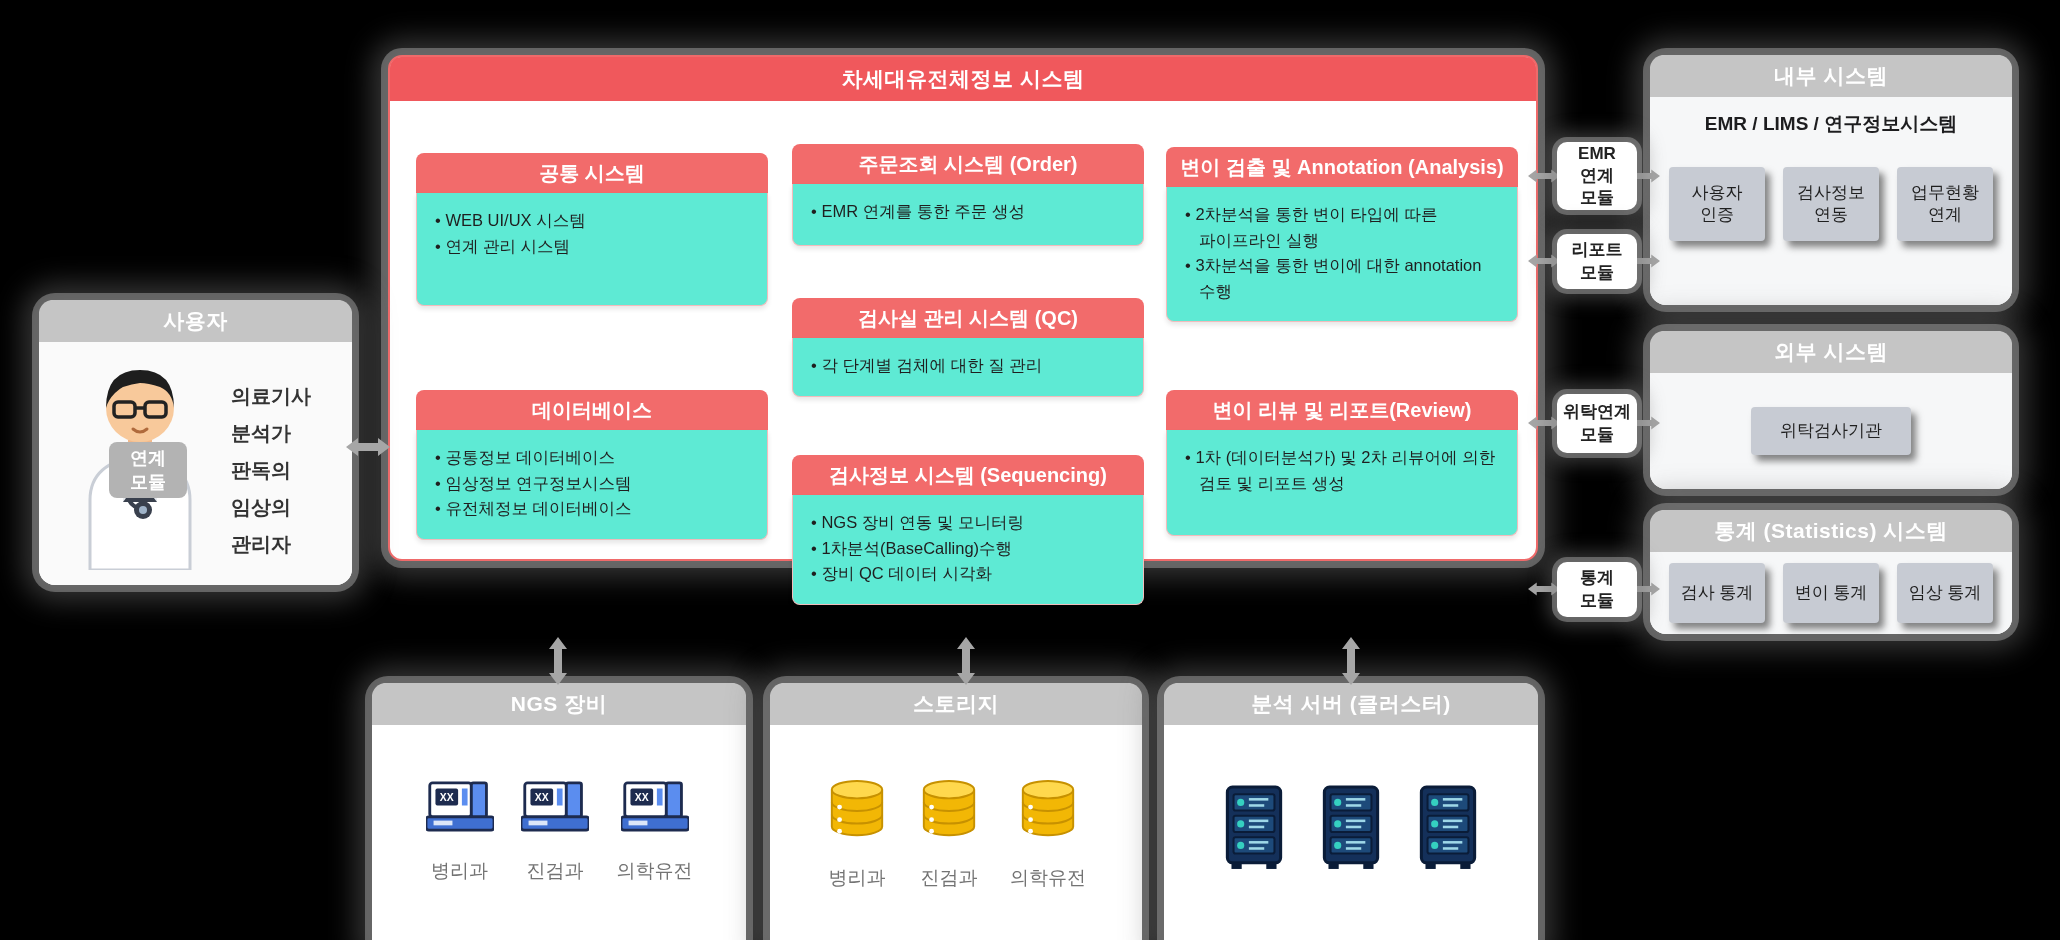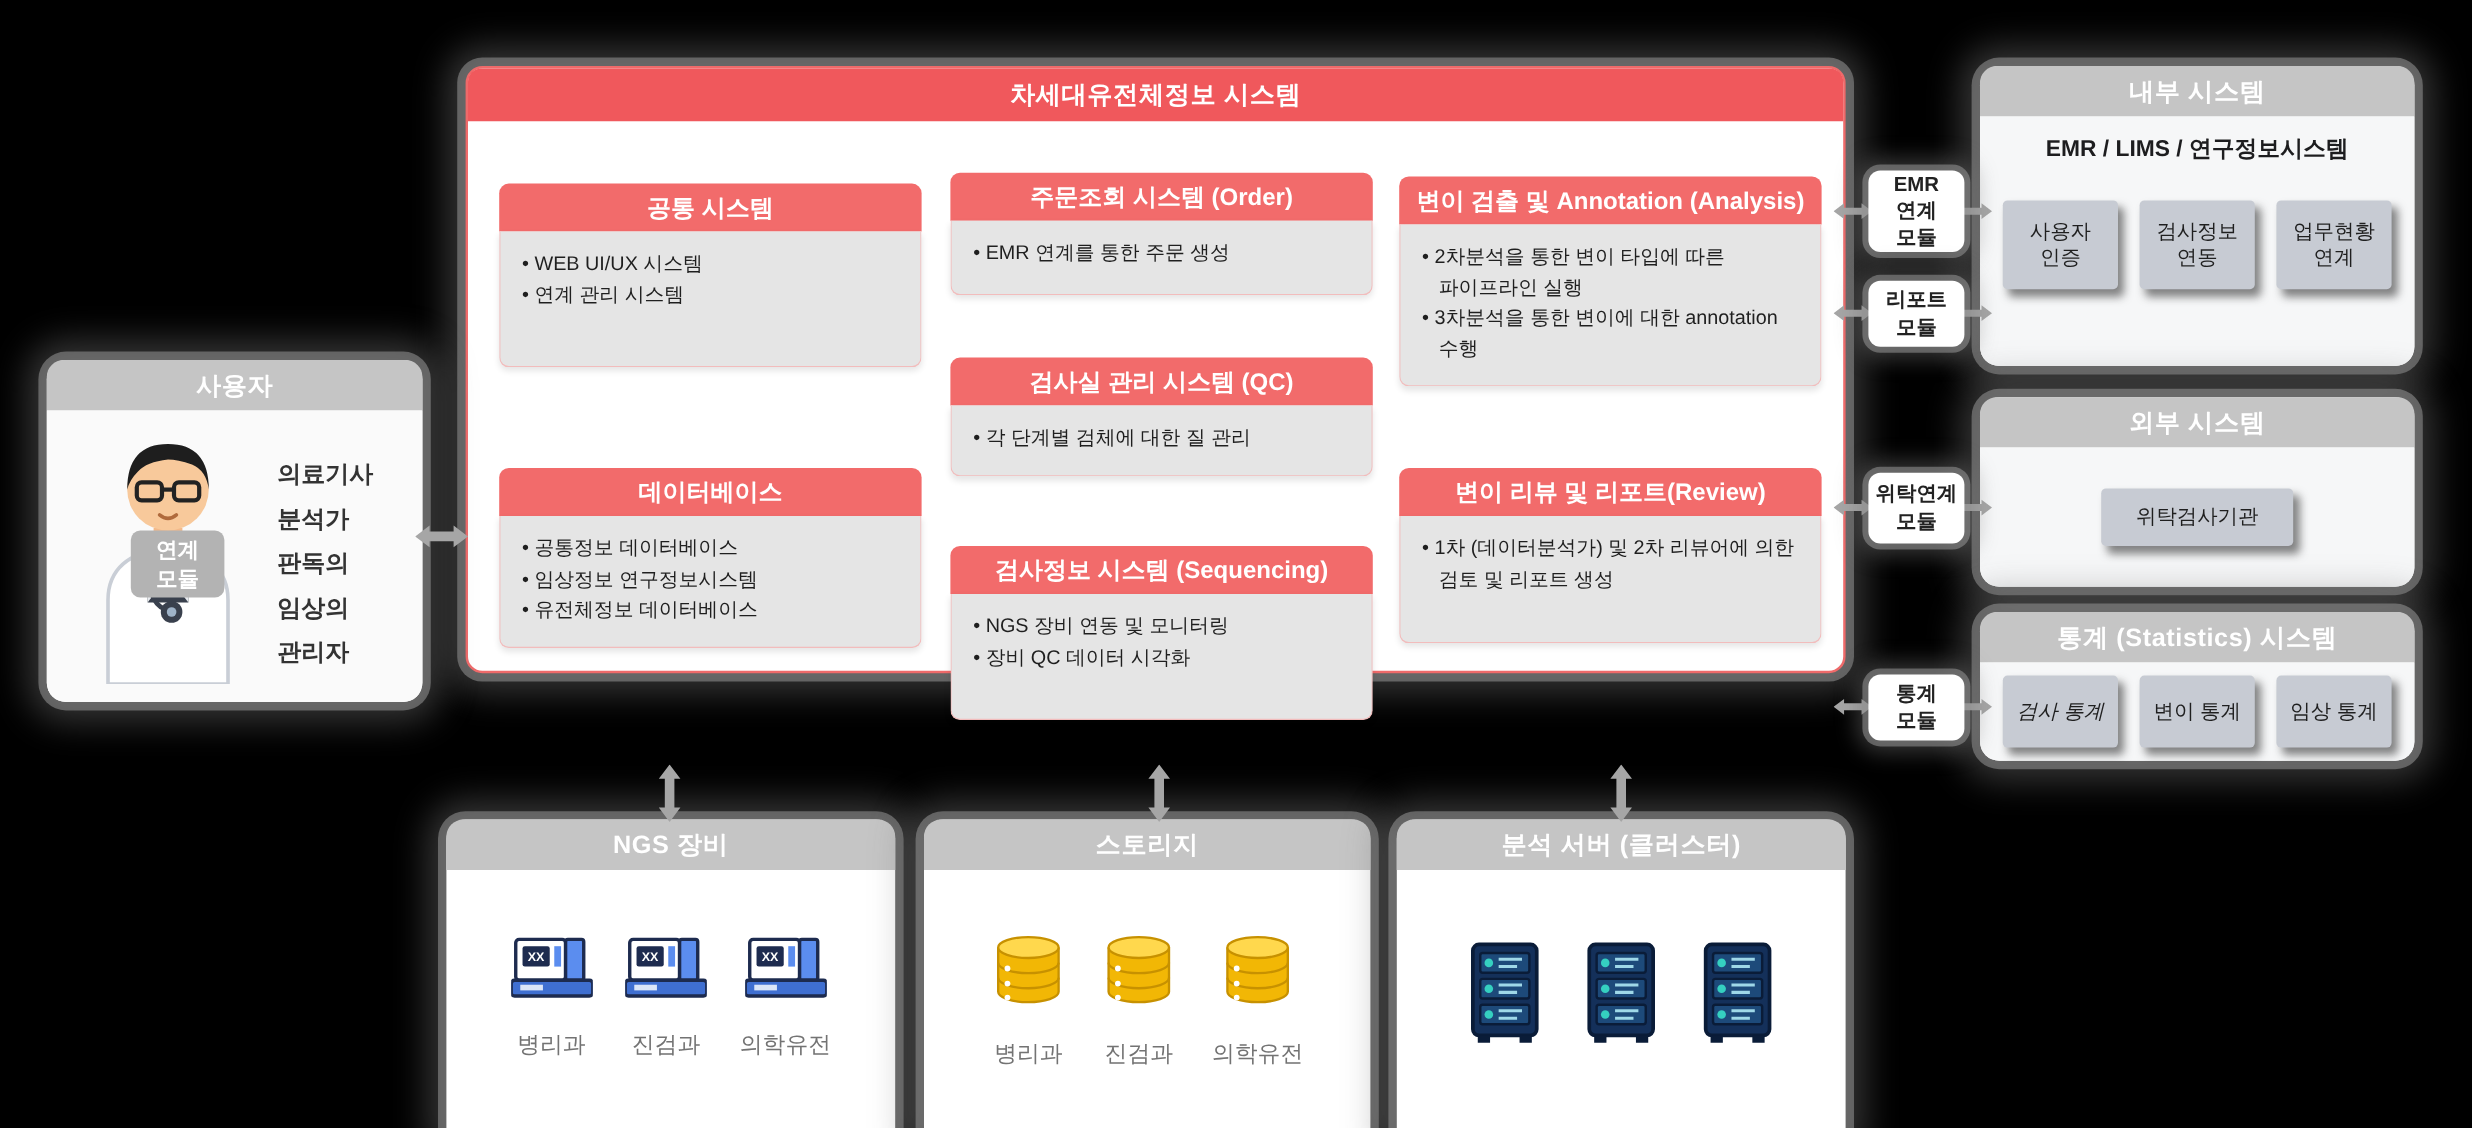--- a/index.html
+++ b/index.html
@@ -17,21 +17,21 @@
   .hdr.red  { background:#f0585c; }
 
   
   .main-panel { left:388px; top:55px; width:1150px; height:506px; border:2px solid #ef6a6a; border-radius:14px; }
   .main-panel .hdr { height:44px; border-radius:11px 11px 0 0; }
 
   
   .sysbox { position:absolute; width:352px; }
   .sysbox .shdr { height:40px; background:#f26b6b; border-radius:8px 8px 0 0; color:#fff;
                   font-weight:700; font-size:20px; display:flex; align-items:center; justify-content:center; }
-  .sysbox .sbody { background:#e5e5e5; border:1px solid #f2bcbc; border-top:none; border-radius:0 0 8px 8px;
+  .sysbox .sbody { background:#5eead4; border:1px solid #f2bcbc; border-top:none; border-radius:0 0 8px 8px;
                    padding:15px 18px 17px 18px; box-shadow:0 3px 5px rgba(0,0,0,.10); }
   .bullets { list-style:none; }
   .bullets li { font-size:16.5px; color:#1f1f1f; line-height:1.55; padding-left:14px; text-indent:-14px; word-break:keep-all; }
   .bullets li::before { content:"• "; }
 
   
   .user-panel { left:39px; top:300px; width:313px; height:285px; }
   .user-body { position:relative; width:100%; height:243px; background:#fafafa; border-radius:0 0 16px 16px; }
   .roles { position:absolute; left:192px; top:36px; font-size:20px; color:#333; line-height:37px;font-weight:bold; }
   .doctor { position:absolute; left:26px; top:8px; z-index:2; }
@@ -112,20 +112,21 @@
           <li>각 단계별 검체에 대한 질 관리</li>
         </ul>
       </div>
     </div>
 
     <div class="sysbox" style="left:402px; top:398px;">
       <div class="shdr">검사정보 시스템 (Sequencing)</div>
       <div class="sbody" style="min-height:105px;">
         <ul class="bullets">
           <li>NGS 장비 연동 및 모니터링</li>
+          <li>1차분석(BaseCalling)수행</li>
           <li>장비 QC 데이터 시각화</li>
         </ul>
       </div>
     </div>
 
     <div class="sysbox" style="left:776px; top:90px;">
       <div class="shdr">변이 검출 및 Annotation (Analysis)</div>
       <div class="sbody" style="min-height:118px;">
         <ul class="bullets">
           <li>2차분석을 통한 변이 타입에 따른 파이프라인 실행</li>
@@ -190,21 +191,21 @@
     <div class="hdr gray">외부 시스템</div>
     <div class="rbody" style="height:116px; display:flex; align-items:center; justify-content:center;">
       <div class="gbox" style="width:160px; height:48px;">위탁검사기관</div>
     </div>
   </div>
 
   <div class="panel stats-panel fuzz">
     <div class="hdr gray">통계 (Statistics) 시스템</div>
     <div class="rbody" style="height:82px; display:flex; align-items:center; justify-content:center;">
       <div class="gray-row">
-        <div class="gbox" style="width:96px; height:60px;font-style:italic;">검사 통계</div>
+        <div class="gbox" style="width:96px; height:60px;">검사 통계</div>
         <div class="gbox" style="width:96px; height:60px;">변이 통계</div>
         <div class="gbox" style="width:96px; height:60px;">임상 통계</div>
       </div>
     </div>
   </div>
 
   <div class="module fuzz2" style="top:142px; height:68px;">EMR 연계 모듈</div>
   <div class="module fuzz2" style="top:234px; height:55px;">리포트 모듈</div>
   <div class="module fuzz2" style="top:394px; height:59px;">위탁연계 모듈</div>
   <div class="module fuzz2" style="top:562px; height:55px;">통계 모듈</div>

